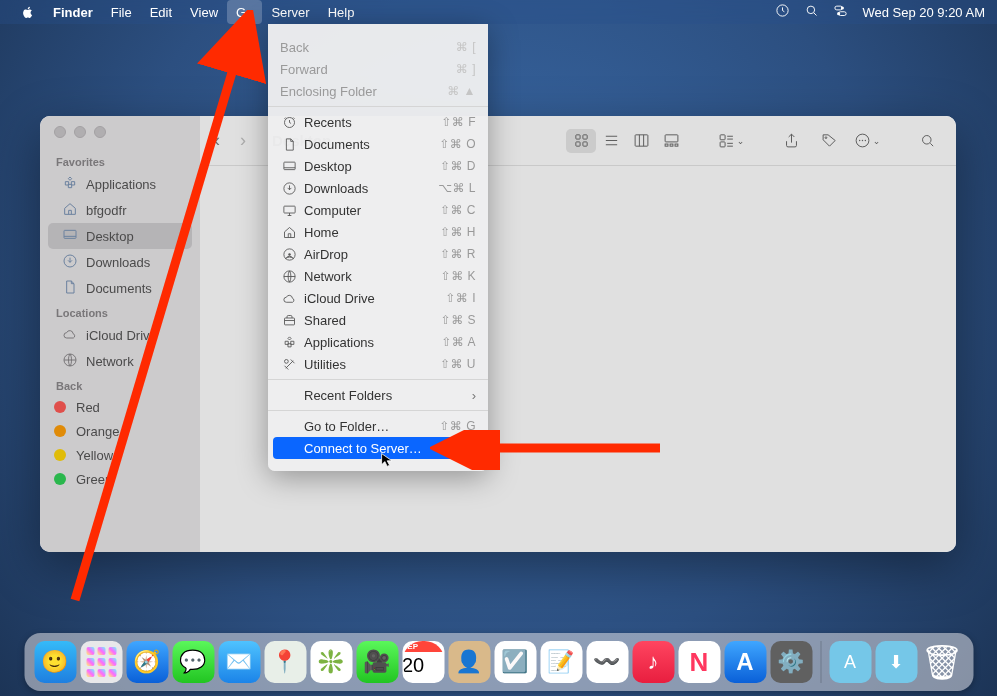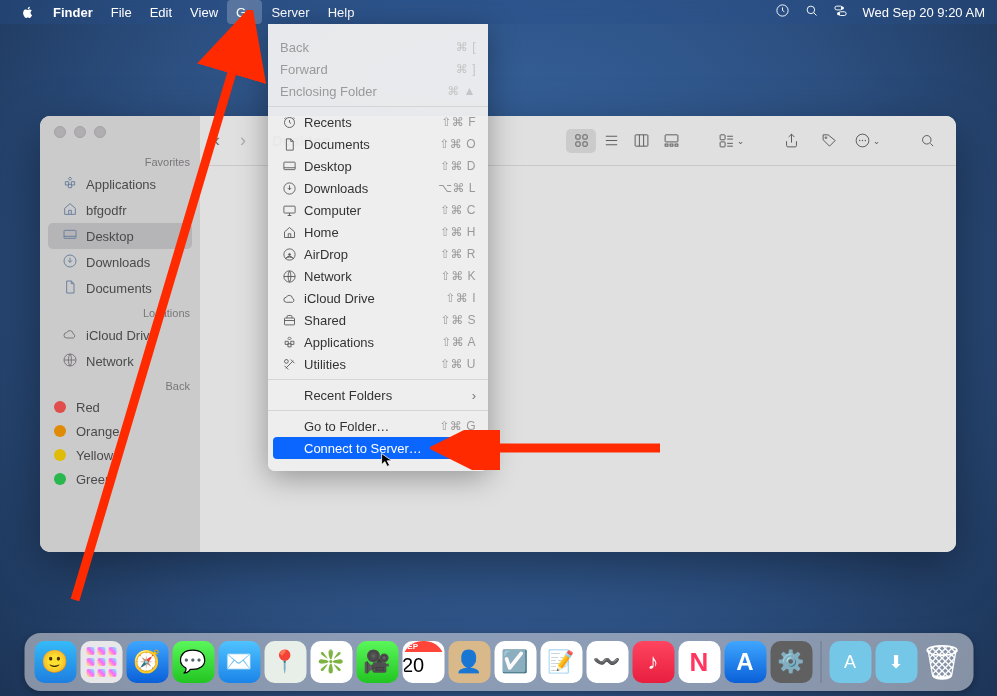--- a/index.html
+++ b/index.html
@@ -29,21 +29,21 @@
 .dropdown .sep { height: 1px; background: #d5d5d5; margin: 4px 0; }
 .dropdown .row.hl { background: #0a66ff; color: #fff; border-radius: 4px; margin: 0 5px; padding: 0 7px; }
 .dropdown .row.hl .sc { color: #fff; }
 
 
 .finder { position: absolute; top: 116px; left: 40px; width: 916px; height: 436px; border-radius: 10px; background: #fff; box-shadow: 0 15px 50px rgba(0,0,0,.4); display: flex; overflow: hidden; }
 .finder .overlay { position: absolute; inset: 0; background: rgba(0,0,0,.12); z-index: 10; pointer-events:none; }
 .sidebar { width: 160px; background: #e9e7e9; padding: 10px 0 0 0; font-size: 13px; color: #555; position: relative; }
 .sidebar .traffic { display: flex; gap: 8px; padding: 0 0 12px 14px; }
 .sidebar .traffic span { width: 12px; height: 12px; border-radius: 50%; background: #c9c7c9; border:1px solid #b9b7b9; }
-.sidebar .section { font-size: 11px; color: #8a888a; font-weight: 400; padding: 6px 10px 3px; text-align: right; }
+.sidebar .section { font-size: 11px; color: #8a888a; font-weight: 700; padding: 6px 16px 3px; }
 .sidebar .sitem { display: flex; align-items: center; height: 26px; padding: 0 10px 0 14px; gap: 8px; border-radius: 5px; margin: 0 8px; }
 .sidebar .sitem.sel { background: #cfcdd0; }
 .sidebar .sitem svg { width: 16px; height: 16px; fill: none; stroke: #7a94b5; stroke-width:1.5; }
 .sidebar .sitem.loc svg { stroke: #8a888a; }
 .sidebar .tag { display: flex; align-items: center; height: 24px; padding: 0 14px; gap: 10px; }
 .sidebar .tag .dot { width: 12px; height: 12px; border-radius: 50%; }
 
 .main { flex: 1; background: #fff; }
 .toolbar { height: 50px; display: flex; align-items: center; padding: 0 14px; gap: 8px; border-bottom: 1px solid #e5e5e5; }
 .toolbar .nav { display: flex; gap: 20px; color: #7a7a7a; font-size: 18px; margin-right: 18px; }

